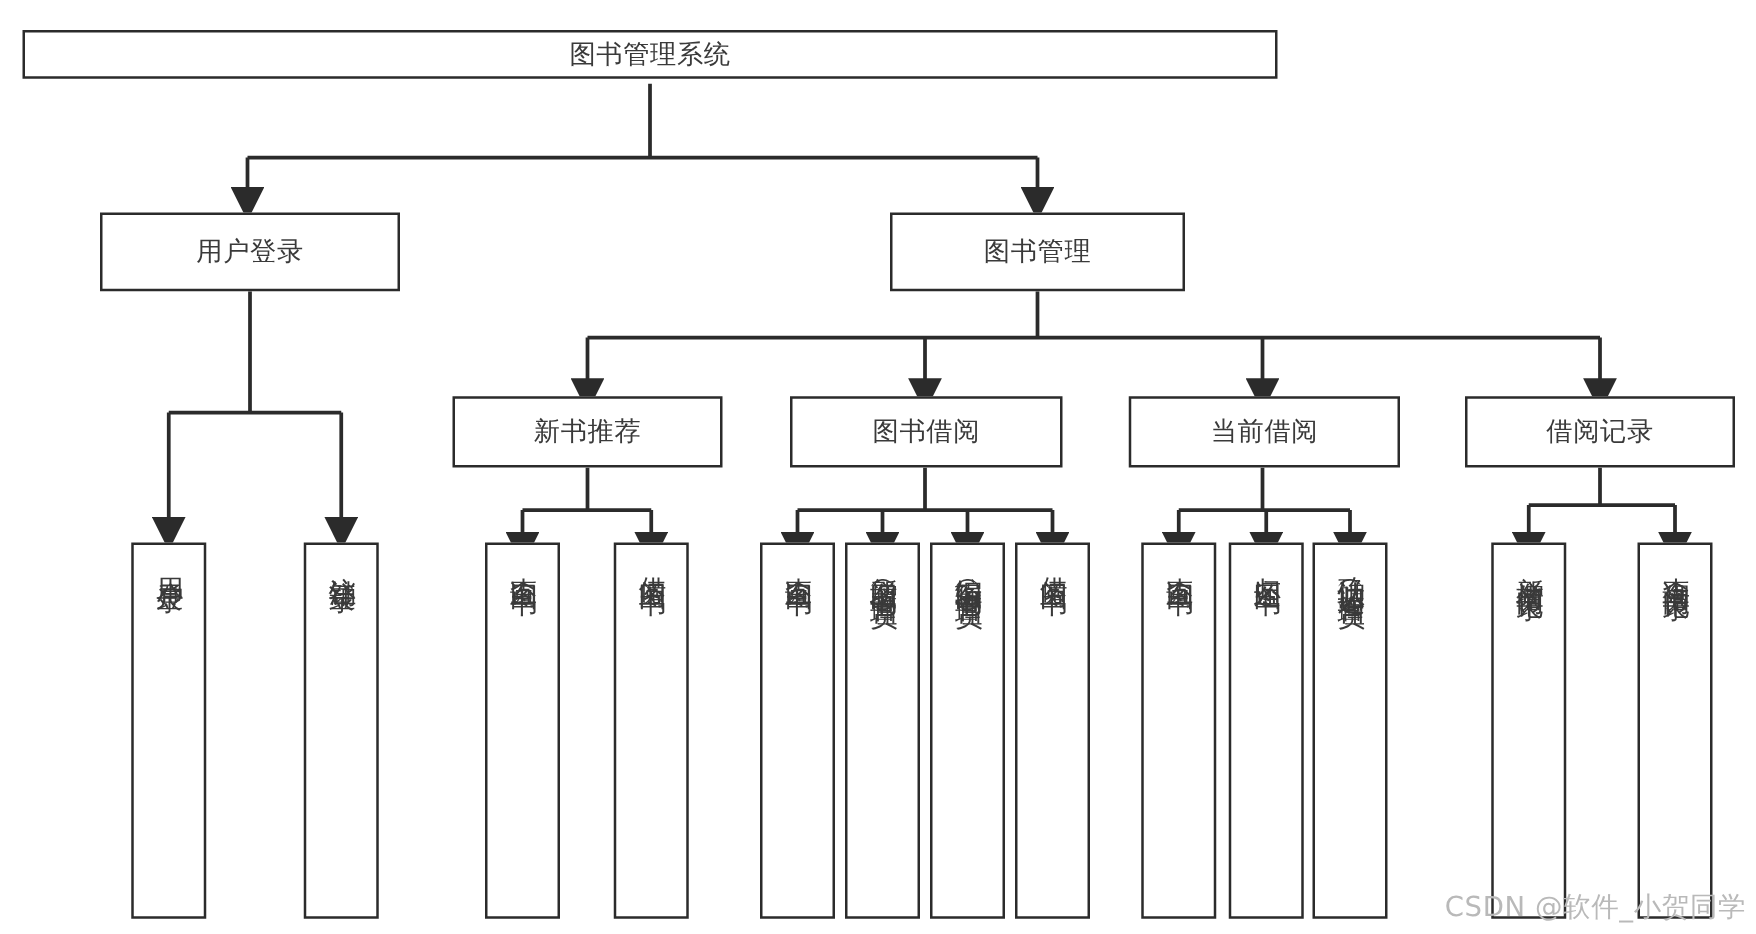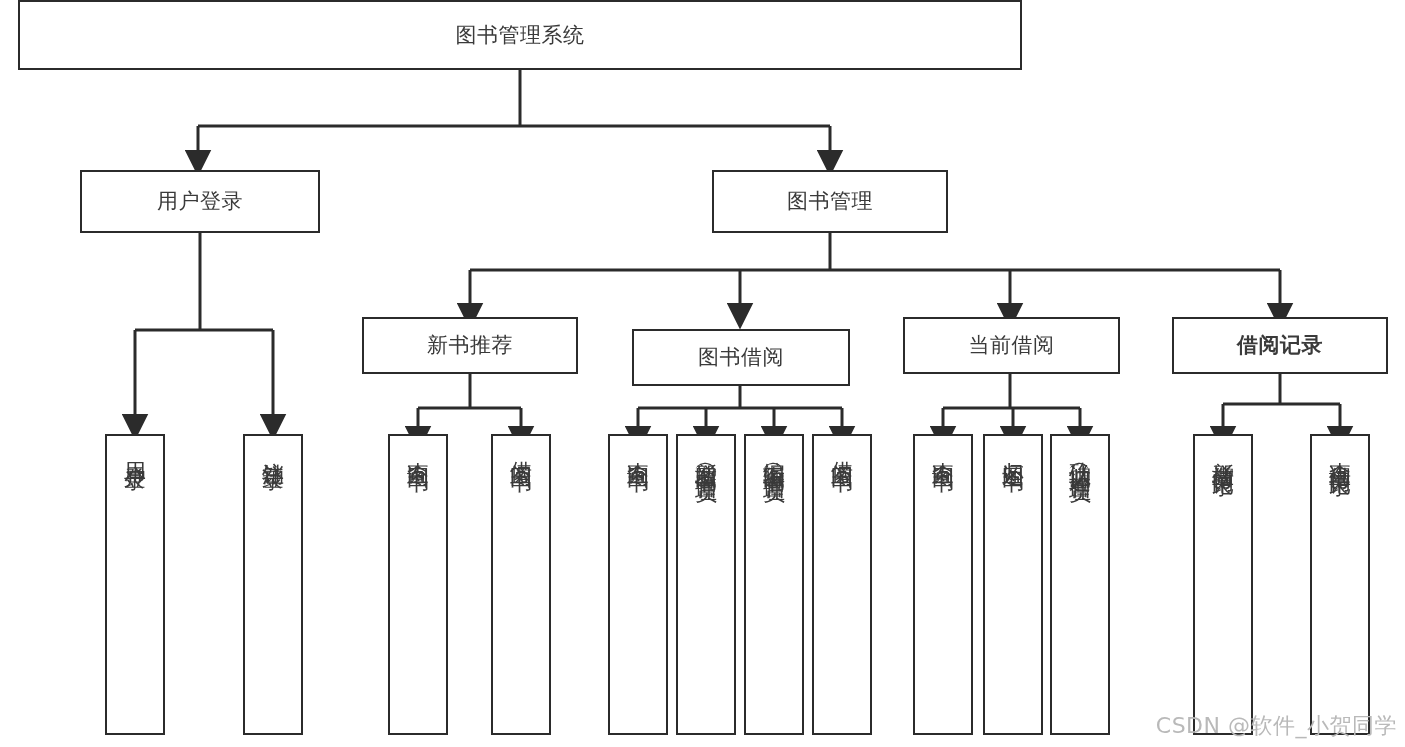--- a/index.html
+++ b/index.html
@@ -116,45 +116,45 @@
       <path d="M1080,408 L1080,430" marker-end="url(#arrow)"></path>
 
       <path d="M1280,374 L1280,404"></path>
       <path d="M1223,404 L1340,404"></path>
       <path d="M1223,404 L1223,430" marker-end="url(#arrow)"></path>
       <path d="M1340,404 L1340,430" marker-end="url(#arrow)"></path>
 
     </g>
   </svg>
 
-  <div class="node horizontal" style="left:18px; top:0; width:1004px; height:70px;font-family:Liberation Serif, serif;">
+  <div class="node horizontal" style="left:18px; top:24px; width:1004px; height:39px;font-family:Liberation Serif, serif;">
     <span class="node-label">图书管理系统</span>
   </div>
 
   <div class="node horizontal" style="left:80px; top:170px; width:240px; height:63px;">
     <span class="node-label">用户登录</span>
   </div>
 
   <div class="node horizontal" style="left:362px; top:317px; width:216px; height:57px;">
     <span class="node-label">新书推荐</span>
   </div>
 
   <div class="node horizontal" style="left:712px; top:170px; width:236px; height:63px;">
     <span class="node-label">图书管理</span>
   </div>
 
-  <div class="node horizontal" style="left:632px; top:317px; width:218px; height:57px;margin-top:12px;">
+  <div class="node horizontal" style="left:632px; top:317px; width:218px; height:57px;">
     <span class="node-label">图书借阅</span>
   </div>
 
   <div class="node horizontal" style="left:903px; top:317px; width:217px; height:57px;justify-content:center;">
     <span class="node-label">当前借阅</span>
   </div>
 
-  <div class="node horizontal" style="left:1172px; top:317px; width:216px; height:57px;font-weight:bold;">
+  <div class="node horizontal" style="left:1172px; top:317px; width:216px; height:57px;">
     <span class="node-label">借阅记录</span>
   </div>
 
   <div class="node vertical" style="left:105px; top:434px; width:60px; height:301px;">
     <span class="node-label">用户登录</span>
   </div>
 
   <div class="node vertical" style="left:243px; top:434px; width:60px; height:301px;">
     <span class="node-label">注销登录</span>
   </div>

